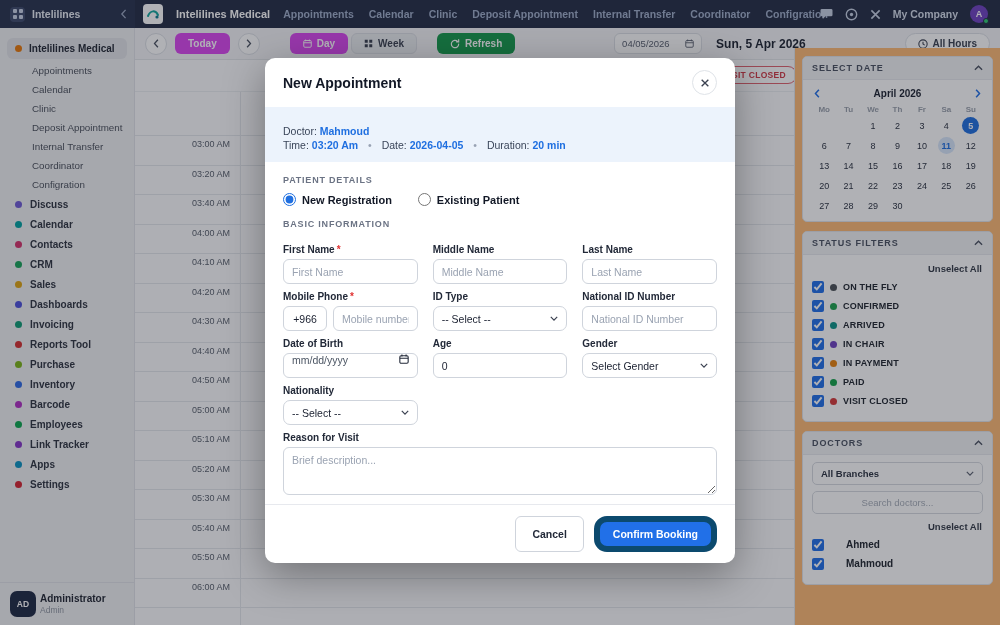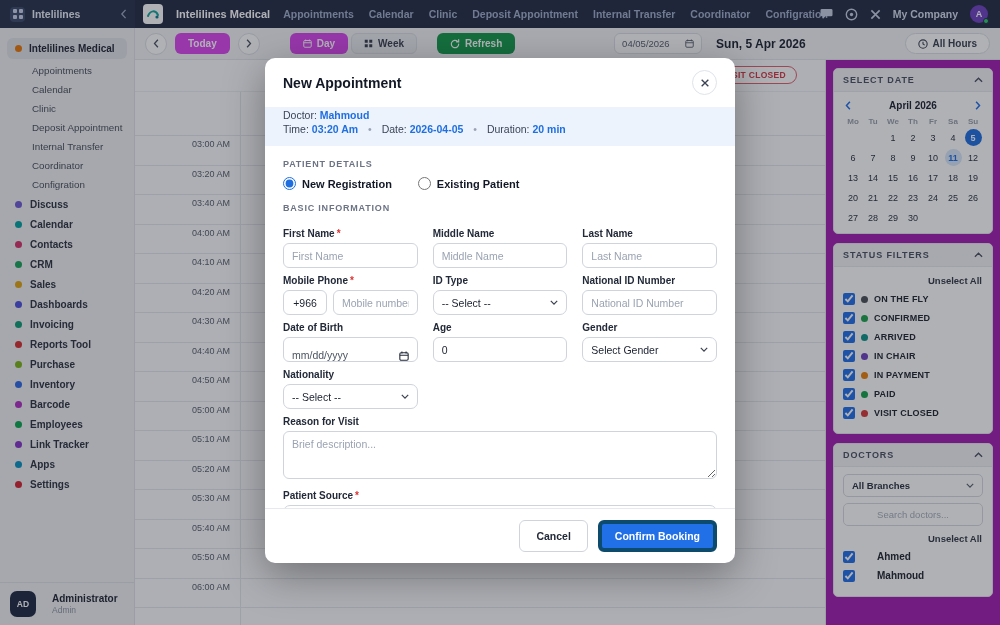--- a/index.html
+++ b/index.html
@@ -25,21 +25,21 @@
   .tavatar { position:relative; width:18px; height:18px; border-radius:50%; background:#6f42c1; color:#fff; font-size:9px; font-weight:700; display:flex; align-items:center; justify-content:center; cursor:pointer; }
   .tavatar .presence { position:absolute; right:-1px; bottom:-1px; width:6px; height:6px; border-radius:50%; background:#2ecc71; border:1px solid #232c45; }
 
   
   .sidebar { position:absolute; left:0; top:28px; width:135px; bottom:0; background:#f0f1f3; border-right:1px solid #e1e3e8; display:flex; flex-direction:column; z-index:5; }
   .side-scroll { flex:1; padding:6px 0 0 0; overflow:hidden; }
   .side-root { margin:4px 7px 2px 7px; padding:5px 8px; background:#e2e4e9; border-radius:6px; display:flex; align-items:center; gap:7px; font-size:10px; font-weight:700; color:#222733; cursor:pointer; }
   .dot { width:7px; height:7px; border-radius:50%; flex:none; }
   .side-sub { padding:4px 8px 4px 32px; font-size:9.8px; color:#4b515c; cursor:pointer; white-space:nowrap; }
   .side-app { padding:4.5px 8px 4.5px 15px; display:flex; align-items:center; gap:8px; font-size:10px; font-weight:600; color:#2e3440; cursor:pointer; white-space:nowrap; }
-  .side-user { border-top:1px solid #e1e3e8; padding:8px 10px; display:flex; align-items:center; gap:16px; }
+  .side-user { border-top:1px solid #e1e3e8; padding:8px 10px; display:flex; align-items:center; gap:4px; }
   .user-avatar { width:26px; height:26px; border-radius:7px; background:#1e2944; color:#fff; font-size:8.5px; font-weight:700; display:flex; align-items:center; justify-content:center; flex:none; }
   .user-name { font-size:10px; font-weight:700; color:#1f2430; }
   .user-role { font-size:8.5px; color:#9097a2; margin-top:1px; }
 
   
   .main { position:absolute; left:135px; top:28px; right:0; bottom:0; }
   .toolbar { position:absolute; left:0; top:0; right:0; height:32px; background:#f4f5f7; border-bottom:1px solid #e3e5e9; display:flex; align-items:center; gap:8px; padding:0 10px; }
   .btn { display:inline-flex; align-items:center; gap:5px; font-family:inherit; font-size:10px; font-weight:700; border-radius:6px; padding:4px 12px; border:1px solid transparent; cursor:pointer; white-space:nowrap; }
   .btn-blue { background:#d946ef; color:#fff; }
   .btn-light { background:#eceef2; color:#3a4150; border-color:#dcdfe5; }
@@ -56,21 +56,21 @@
   .schedule { position:absolute; left:0; top:32px; width:690px; bottom:0; background:#fcfcfd; overflow:hidden; }
   .legend-row { position:relative; height:32px; border-bottom:1px solid #eceef1; }
   .legend-pill { position:absolute; right:28px; top:6px; display:flex; align-items:center; gap:5px; border:1.5px solid #e0616e; color:#d23a46; background:#fff; border-radius:999px; padding:3px 10px; font-size:8.5px; font-weight:700; letter-spacing:.3px; }
   .legend-pill .dot { width:6px; height:6px; background:#d23a46; }
   .grid-head { height:44px; border-bottom:1px solid #e4e7eb; }
   .slot-row { height:29.5px; border-bottom:1px solid #e4e7eb; display:flex; }
   .slot-time { width:105px; text-align:right; padding:3px 10px 0 0; font-size:9px; color:#59606d; }
   .gutter-line { position:absolute; left:105px; top:32px; bottom:0; border-left:1px solid #e4e7eb; }
 
   
-  .right-panel { position:absolute; right:0; top:32px; width:175px; bottom:0; background:#a21caf; border-left:1px solid #e3e5e9; padding:8px 7px; overflow:hidden; }
+  .right-panel { position:absolute; right:0; top:20px; width:206px; bottom:0; background:#fdba74; border-left:1px solid #e3e5e9; padding:8px 7px; overflow:hidden; }
   .card { background:#fff; border:1px solid #e2e4e9; border-radius:5px; margin-bottom:9px; overflow:hidden; }
   .card-head { display:flex; align-items:center; justify-content:space-between; background:#f1f3f5; border-bottom:1px solid #e7e9ed; padding:6px 9px; cursor:pointer; }
   .card-title { font-size:9px; font-weight:700; letter-spacing:.9px; color:#4a5160; }
   .card-body { padding:7px 9px; }
   .cal-month-row { display:flex; align-items:center; justify-content:space-between; margin:1px 2px 6px; }
   .cal-month { font-size:10px; font-weight:800; color:#1c2230; }
   .cal-nav { color:#2170e8; display:flex; cursor:pointer; }
   .cal-grid { display:grid; grid-template-columns:repeat(7,1fr); row-gap:3px; }
   .cal-wd { font-size:8px; color:#9aa1ac; font-weight:700; text-align:center; padding-bottom:3px; }
   .day { width:17px; height:17px; margin:0 auto; border-radius:50%; display:flex; align-items:center; justify-content:center; font-size:9px; color:#2b3240; cursor:pointer; }
@@ -88,47 +88,47 @@
   .doctor-row { display:flex; align-items:flex-start; gap:22px; margin-bottom:7px; cursor:pointer; }
   .doctor-row input { width:12px; height:12px; accent-color:#2170e8; flex:none; cursor:pointer; }
   .doctor-label { font-size:10px; font-weight:700; color:#20262f; }
 
   
   .overlay { position:absolute; inset:0; background:rgba(22,27,38,.34); z-index:40; }
   .modal { position:absolute; left:265px; top:58px; width:470px; height:505px; background:#fff; border-radius:10px; box-shadow:0 12px 40px rgba(0,0,0,.35); z-index:50; display:flex; flex-direction:column; overflow:hidden; }
   .modal-head { display:flex; align-items:center; justify-content:space-between; padding:12px 18px; }
   .modal-title { font-size:14px; font-weight:800; color:#121826;text-align:right; }
   .modal-close { width:25px; height:25px; border-radius:50%; border:1px solid #dfe3e8; background:#fff; color:#3a4150; display:flex; align-items:center; justify-content:center; cursor:pointer; }
-  .info-bar { background:#ecf3fc; padding:0 18px 9px; font-size:10.5px; color:#3a4559; }
+  .info-bar { background:#ecf3fc; padding:16px 18px 9px; font-size:10.5px; color:#3a4559; }
   .info-bar .line { margin:2px 0; }
   .info-bar .v { color:#1f6fe0; font-weight:700; }
   .info-bar .sep { color:#98a2b3; margin:0 7px; }
   .modal-body { flex:1; padding:11px 18px 6px; overflow:hidden; }
   .section-label { font-size:9px; font-weight:700; letter-spacing:.8px; color:#6b7384; margin:2px 0 8px; }
   .radio-row { display:flex; align-items:center; gap:26px; margin:0 0 13px; }
   .radio-opt { display:flex; align-items:center; gap:6px; font-size:11px; font-weight:700; color:#121826; cursor:pointer; }
   .radio-opt input { width:13px; height:13px; accent-color:#1f6fe0; cursor:pointer; }
   .grid3 { display:grid; grid-template-columns:repeat(3,1fr); column-gap:15px; }
   .fld-label { display:block; font-size:10px; font-weight:700; color:#222938; margin:7px 0 4px; }
   .req { color:#e03131; margin-left:2px; }
   .control { width:100%; height:25px; border:1px solid #cfd4dc; border-radius:6px; background:#fff; font-size:10.5px; font-family:inherit; color:#1a2030; padding:0 8px; }
   input.control::placeholder { color:#9aa3b2; }
   .sel { position:relative; display:flex; align-items:center; cursor:pointer;border-radius:7px; }
   .sel .sel-val { flex:1; white-space:nowrap; overflow:hidden; }
   .sel .chev { color:#3a4150; display:flex; margin-left:6px; }
   .phone-row { display:flex; gap:6px; }
   .phone-prefix { width:44px; flex:none; height:25px; border:1px solid #cfd4dc; border-radius:6px; display:flex; align-items:center; justify-content:center; font-size:10.5px; color:#1a2030; }
-  .dob { display:flex; align-items:flex-end; justify-content:space-between; cursor:pointer; }
+  .dob { display:flex; align-items:flex-start; justify-content:space-between; cursor:pointer; }
   .dob .ph { color:#4b5563; }
   .dob .cal-ic { color:#222938; display:flex; }
   .reason-ta { width:100%; height:48px; border:1px solid #cfd4dc; border-radius:6px; font-size:10.5px; font-family:inherit; color:#1a2030; padding:6px 8px; resize:vertical; }
   .reason-ta::placeholder { color:#9aa3b2; }
   .modal-foot { border-top:1px solid #e7e9ee; padding:11px 18px; display:flex; justify-content:flex-end; gap:10px; }
   .btn-cancel { background:#fff; border:1px solid #cfd4dc; border-radius:6px; padding:6px 16px; font-size:10.5px; font-weight:600; color:#222938; font-family:inherit; cursor:pointer; }
-  .btn-confirm { background:#2170e8; border:4px solid #0c4a6e; border-radius:6px; padding:6px 13px; font-size:10.5px; font-weight:700; color:#fff; font-family:inherit; cursor:pointer; }
+  .btn-confirm { background:#2170e8; border:6px solid #0c4a6e; border-radius:13px; padding:6px 13px; font-size:10.5px; font-weight:700; color:#fff; font-family:inherit; cursor:pointer; }
   svg { display:block; }
 </style>
 </head>
 <body>
 
 <div class="screen">
 
   <header class="topbar">
     <div class="brand-area">
       <span class="apps-grid">

